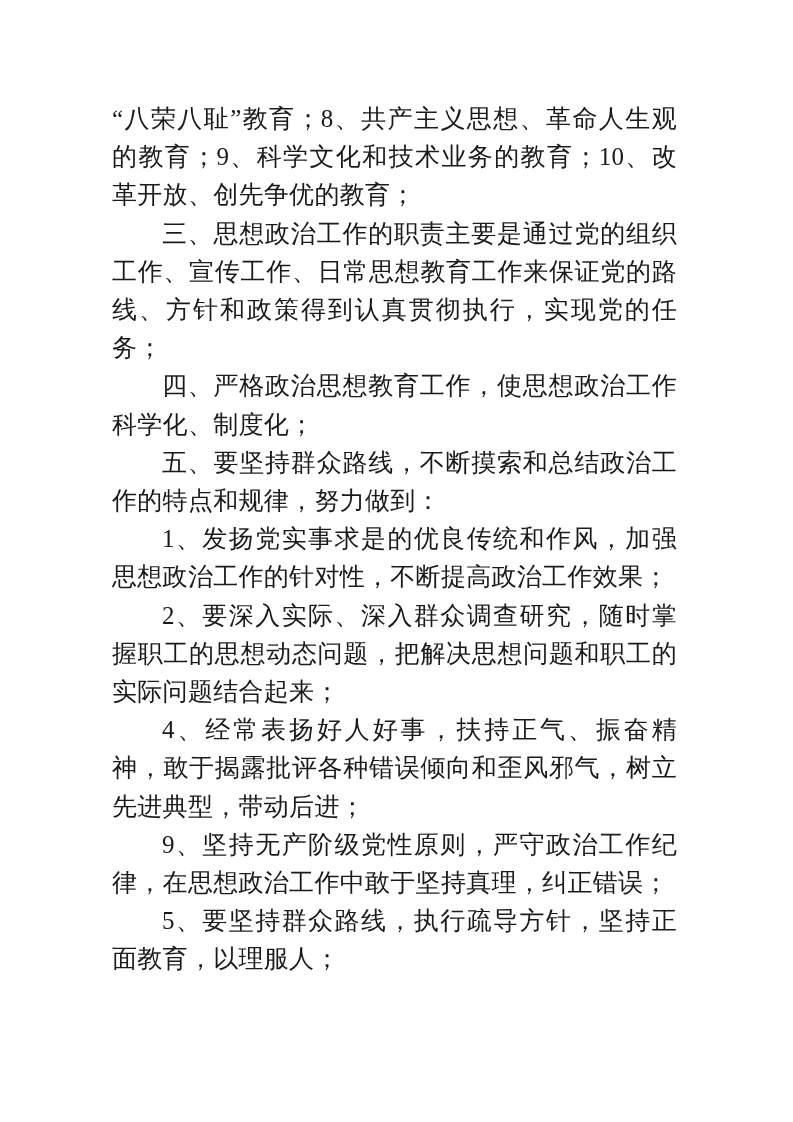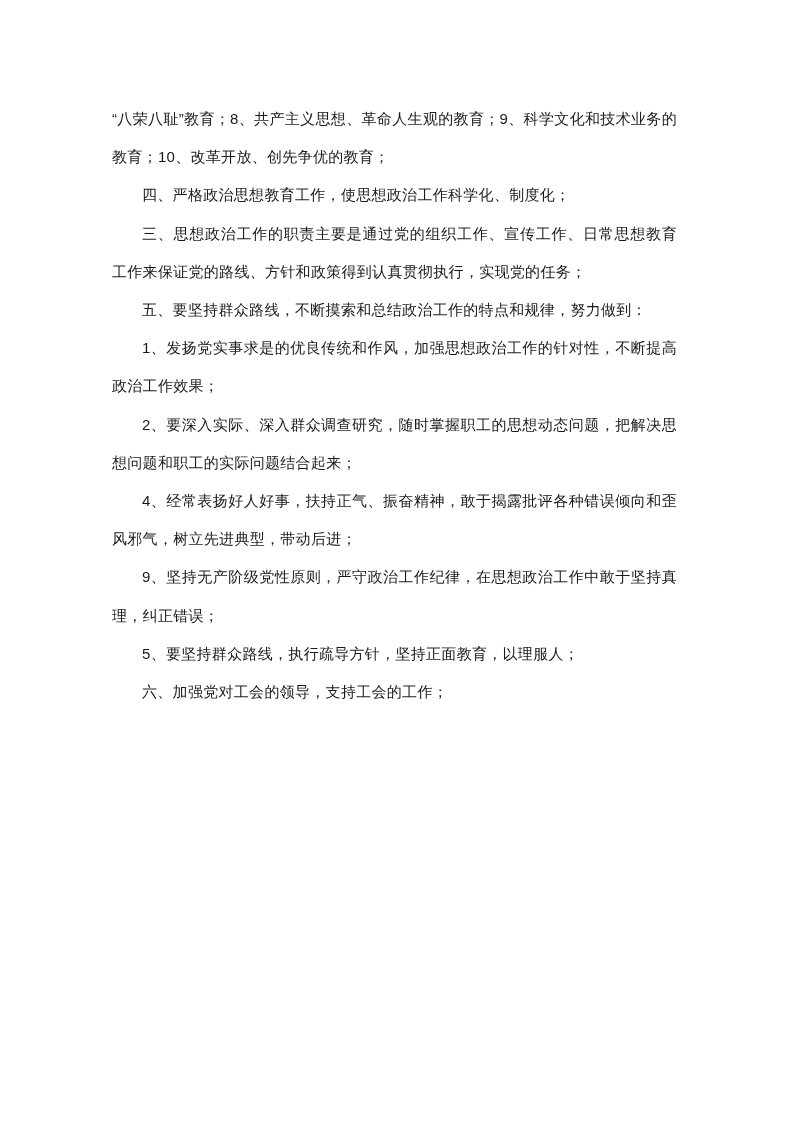--- a/index.html
+++ b/index.html
@@ -2,37 +2,36 @@
 <html><head>
 <meta charset="utf-8">
 <style>
   html, body { margin: 0; padding: 0; background: #ffffff; }
   body { width: 793px; height: 1122px; position: relative; overflow: hidden; }
   .page {
     position: absolute;
     left: 112px;
     top: 100px;
     width: 565px;
-    font-family: Liberation Sans, sans-serif;
-    font-size: 15px;
+    font-family: Liberation Serif, serif;
+    font-size: 25px;
     line-height: 38.2px;
     color: #1a1a1a;
     text-align: justify;
     letter-spacing: 0.3px;
   }
   .para { margin: 0; padding: 0; }
   .indent { text-indent: 2em; }
 </style>
 </head>
 <body>
 
 <div class="page">
   <p class="para">“八荣八耻”教育；8、共产主义思想、革命人生观的教育；9、科学文化和技术业务的教育；10、改革开放、创先争优的教育；</p>
+  <p class="para indent">三、思想政治工作的职责主要是通过党的组织工作、宣传工作、日常思想教育工作来保证党的路线、方针和政策得到认真贯彻执行，实现党的任务；</p>
   <p class="para indent">四、严格政治思想教育工作，使思想政治工作科学化、制度化；</p>
-  <p class="para indent">三、思想政治工作的职责主要是通过党的组织工作、宣传工作、日常思想教育工作来保证党的路线、方针和政策得到认真贯彻执行，实现党的任务；</p>
   <p class="para indent">五、要坚持群众路线，不断摸索和总结政治工作的特点和规律，努力做到：</p>
   <p class="para indent">1、发扬党实事求是的优良传统和作风，加强思想政治工作的针对性，不断提高政治工作效果；</p>
   <p class="para indent">2、要深入实际、深入群众调查研究，随时掌握职工的思想动态问题，把解决思想问题和职工的实际问题结合起来；</p>
   <p class="para indent">4、经常表扬好人好事，扶持正气、振奋精神，敢于揭露批评各种错误倾向和歪风邪气，树立先进典型，带动后进；</p>
   <p class="para indent">9、坚持无产阶级党性原则，严守政治工作纪律，在思想政治工作中敢于坚持真理，纠正错误；</p>
   <p class="para indent">5、要坚持群众路线，执行疏导方针，坚持正面教育，以理服人；</p>
-  <p class="para indent">六、加强党对工会的领导，支持工会的工作；</p>
 </div>
 
 </body></html>

